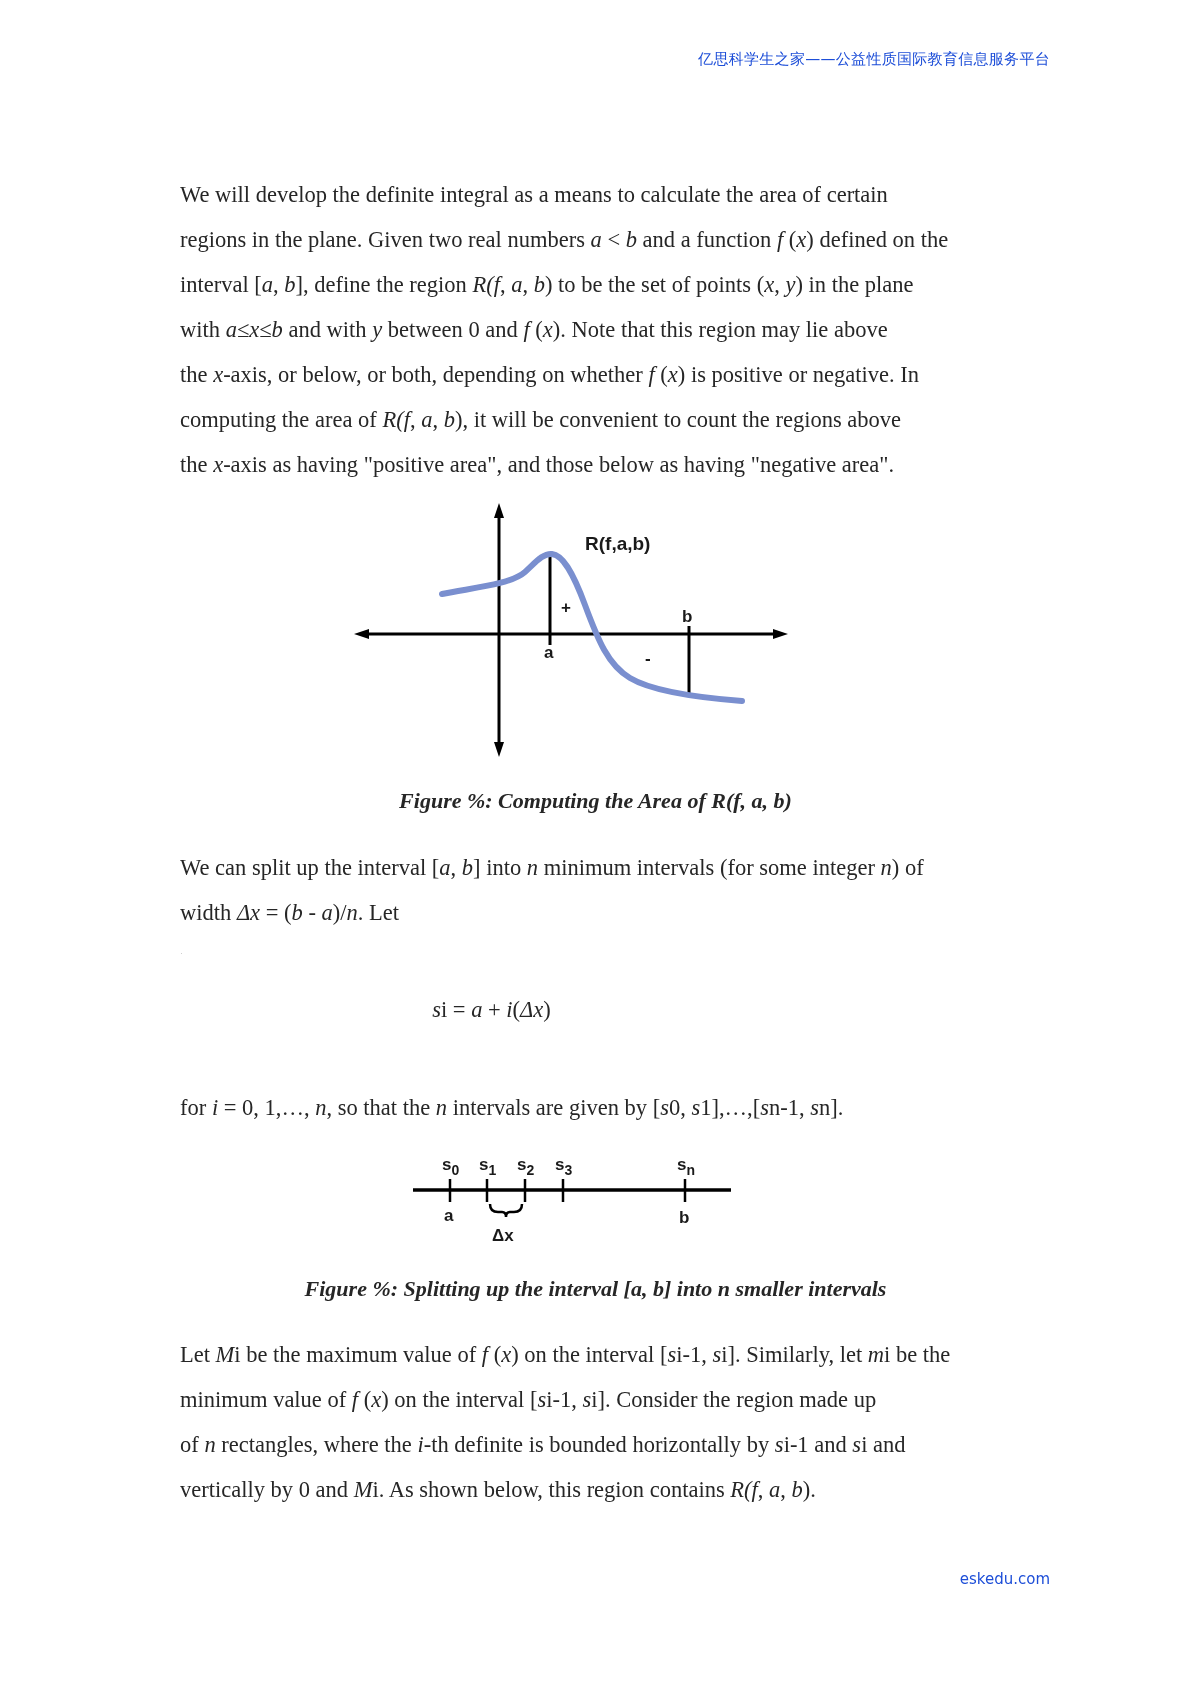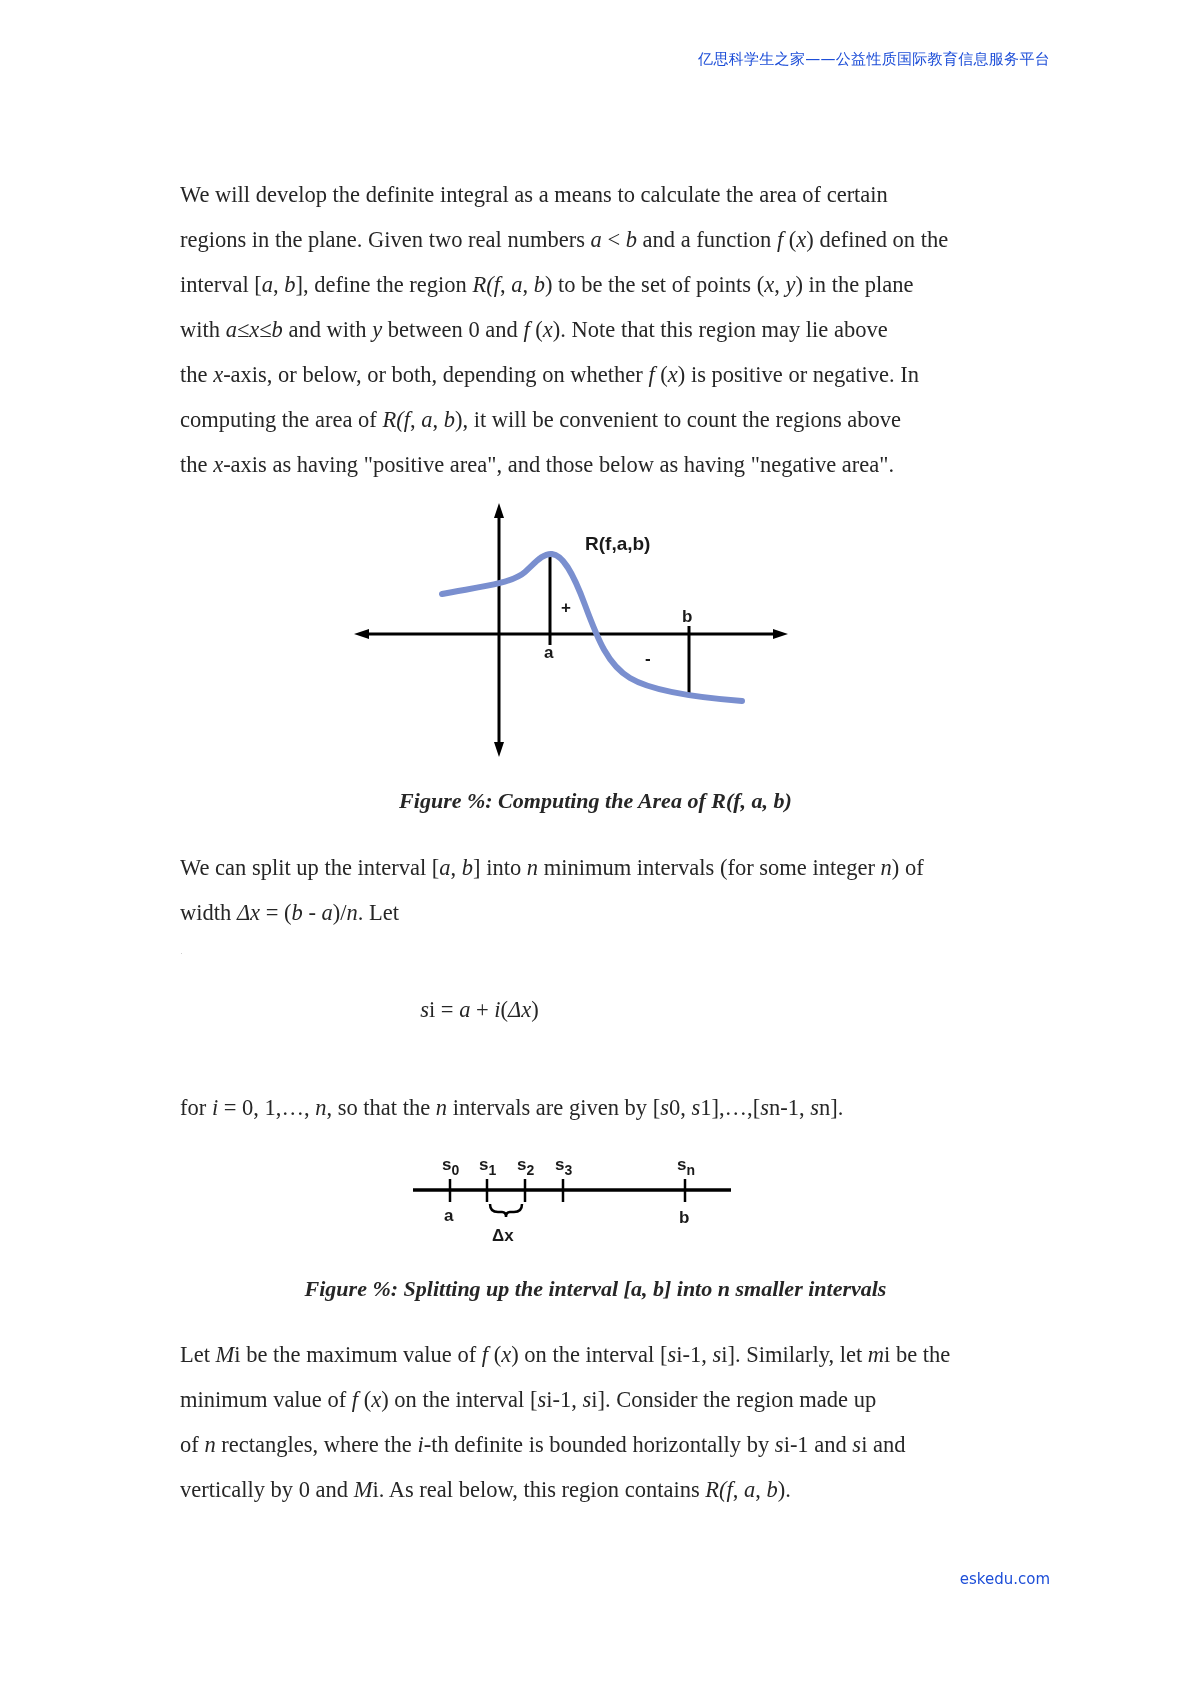--- a/index.html
+++ b/index.html
@@ -6,21 +6,21 @@
   body { width: 1191px; height: 1684px; position: relative; overflow: hidden;
          font-family: "Liberation Serif", "DejaVu Serif", serif; color: #262626; }
   .header { position: absolute; right: 141px; top: 50px; font-family: "DejaVu Sans", "Liberation Sans", sans-serif;
             font-size: 15px; color: #1d4ed8; letter-spacing: 0.3px; }
   .footer { position: absolute; right: 141px; top: 1570px; font-family: "DejaVu Sans", "Liberation Sans", sans-serif;
             font-size: 15px; color: #1d4ed8; }
   .line { position: absolute; left: 180px; font-size: 22.5px; white-space: nowrap; line-height: 1; margin-top: 20px; }
   .line i { font-style: italic; }
   .caption { position: absolute; left: 0; width: 1191px; text-align: center; font-weight: bold; font-style: italic;
              font-size: 22px; line-height: 1; white-space: nowrap; }
-  .formula { position: absolute; left: 0; width: 959px; text-align: center; font-size: 22.5px; line-height: 1; }
+  .formula { position: absolute; left: 12px; width: 959px; text-align: center; font-size: 22.5px; line-height: 1; }
   .dot { position: absolute; left: 181px; top: 953px; width: 1px; height: 1px; background: #cfcfcf; }
   svg { position: absolute; left: 0; top: 0; }
   .fig-label { font-family: "Liberation Sans", "DejaVu Sans", sans-serif; font-weight: bold; fill: #1a1a1a; }
 </style>
 </head>
 <body>
 
 <div class="header">亿思科学生之家——公益性质国际教育信息服务平台</div>
 
 <div>
@@ -87,16 +87,16 @@
 <div class="formula" style="top:999px"><i>s</i><span>i = </span><i>a</i><span> + </span><i>i</i><span>(</span><i>Δx</i><span>)</span></div>
 
 <div class="line" style="top:1077px"><span>for </span><i>i</i><span> = 0, 1,…, </span><i>n</i><span>, so that the </span><i>n</i><span> intervals are given by [</span><i>s</i><span>0, </span><i>s</i><span>1],…,[</span><i>s</i><span>n-1, </span><i>s</i><span>n].</span></div>
 
 <div class="caption" style="top:1278px">Figure %: Splitting up the interval [a, b] into n smaller intervals</div>
 
 <div>
   <div class="line" style="top:1324px"><span>Let </span><i>M</i><span>i be the maximum value of </span><i>f</i><span> (</span><i>x</i><span>) on the interval [</span><i>s</i><span>i-1, </span><i>s</i><span>i]. Similarly, let </span><i>m</i><span>i be the</span></div>
   <div class="line" style="top:1369px"><span>minimum value of </span><i>f</i><span> (</span><i>x</i><span>) on the interval [</span><i>s</i><span>i-1, </span><i>s</i><span>i]. Consider the region made up</span></div>
   <div class="line" style="top:1414px"><span>of </span><i>n</i><span> rectangles, where the </span><i>i</i><span>-th definite is bounded horizontally by </span><i>s</i><span>i-1 and </span><i>s</i><span>i and</span></div>
-  <div class="line" style="top:1459px"><span>vertically by 0 and </span><i>M</i><span>i. As real below, this region contains </span><i>R(f</i><span>, </span><i>a</i><span>, </span><i>b</i><span>).</span></div>
+  <div class="line" style="top:1459px"><span>vertically by 0 and </span><i>M</i><span>i. As shown below, this region contains </span><i>R(f</i><span>, </span><i>a</i><span>, </span><i>b</i><span>).</span></div>
 </div>
 
 <div class="footer">eskedu.com</div>
 
 </body></html>

